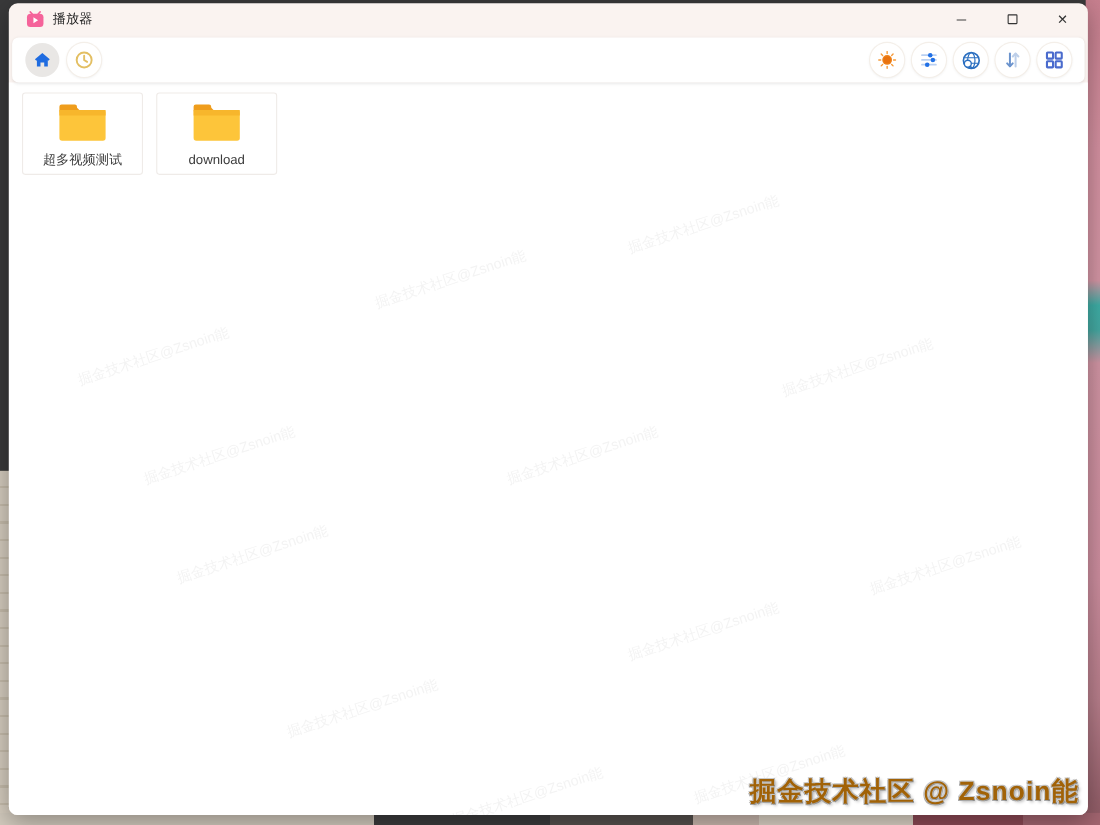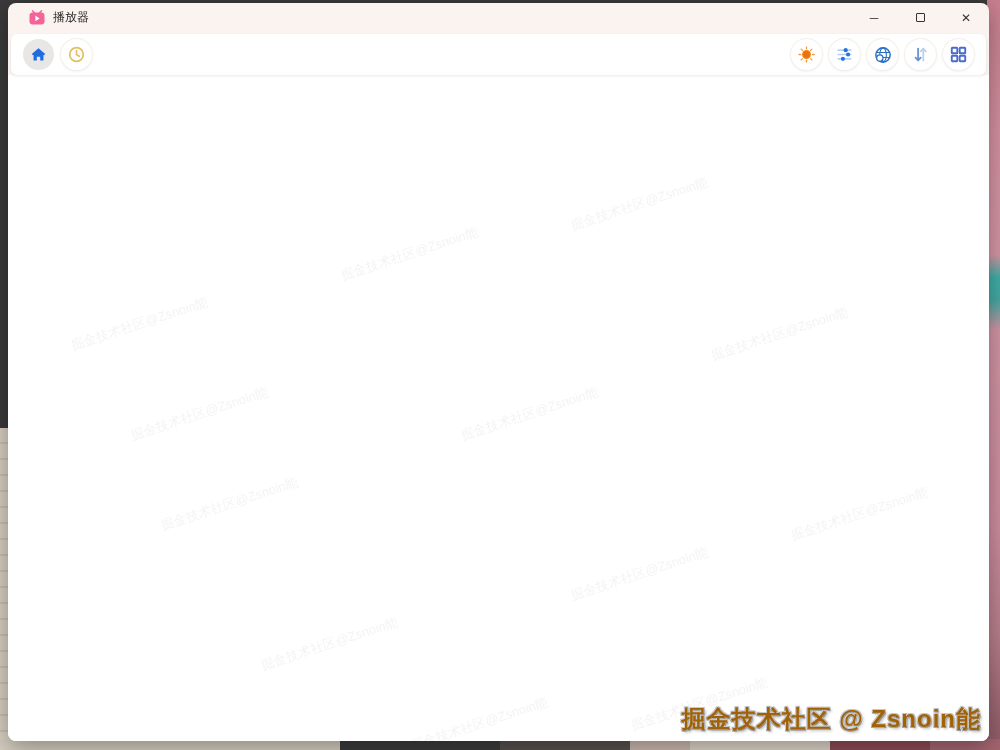--- a/index.html
+++ b/index.html
@@ -13,21 +13,21 @@
     background:linear-gradient(180deg,#c8808f 0%,#d692a2 18%,#d697a6 34%,#3fb0a8 37%,#45aaa3 40%,#d396a5 44%,#cf8fa0 70%,#b97f8c 85%,#8e5a64 100%); }
   .desk-bottom { position:absolute; left:0; bottom:0; width:100%; height:11px;
     background:linear-gradient(90deg,#d4ccbf 0 34%,#3c3c3d 34% 50%,#57514e 50% 63%,#cbb9af 63% 69%,#ded4c7 69% 83%,#8e4a56 83% 93%,#a46671 93% 100%); }
 
   
   .window { position:absolute; left:8px; top:3px; width:981px; height:738px;
     background:#faf3f0; border-radius:8px; overflow:hidden;
     box-shadow:0 6px 24px rgba(0,0,0,.35); display:flex; flex-direction:column; }
 
   
-  .titlebar { height:29px; display:flex; align-items:center; padding-left:21px; flex:0 0 auto; }
+  .titlebar { height:29px; display:flex; align-items:center; padding-left:16px; flex:0 0 auto; }
   .app-icon { width:16px; height:16px; margin-right:8px; flex:0 0 auto; }
   .win-title { font-size:12px; color:#1f1f1f; }
   .win-controls { margin-left:auto; display:flex; height:100%; }
   .win-btn { width:46px; height:100%; display:flex; align-items:center; justify-content:center;
     font-size:12px; color:#333; cursor:default; }
   .max-glyph { width:9px; height:9px; border:1px solid #333; border-radius:1px; display:inline-block; }
 
   
   .toolbar { margin:2px 3px 0 3px; height:41px; background:#ffffff; border-radius:6px;
     box-shadow:0 1px 3px rgba(0,0,0,.09); display:flex; align-items:center;
@@ -173,21 +173,39 @@
             <rect x="3.5" y="13.5" width="7" height="7" rx="0.8"></rect>
             <rect x="13.5" y="13.5" width="7" height="7" rx="0.8"></rect>
           </g>
         </svg>
       </div>
     </div>
   </div>
 
   <div class="content">
 
-
+    <div class="folder-card">
+      <svg width="48" height="38" viewBox="0 0 48 38">
+        <path d="M4 4 h13 l5 5 h-18 z" fill="#ef9d1c"></path>
+        <rect x="3" y="3" width="16" height="8" rx="2" fill="#ef9d1c"></rect>
+        <rect x="3" y="8" width="42" height="28" rx="2.5" fill="#fdc53a"></rect>
+        <rect x="3" y="8" width="42" height="5" fill="#f7b62c"></rect>
+      </svg>
+      <span class="folder-label">超多视频测试</span>
+    </div>
+
+    <div class="folder-card">
+      <svg width="48" height="38" viewBox="0 0 48 38">
+        <path d="M4 4 h13 l5 5 h-18 z" fill="#ef9d1c"></path>
+        <rect x="3" y="3" width="16" height="8" rx="2" fill="#ef9d1c"></rect>
+        <rect x="3" y="8" width="42" height="28" rx="2.5" fill="#fdc53a"></rect>
+        <rect x="3" y="8" width="42" height="5" fill="#f7b62c"></rect>
+      </svg>
+      <span class="folder-label">download</span>
+    </div>
 
 
     <span class="wm-tile">掘金技术社区@Zsnoin能</span>
     <span class="wm-tile">掘金技术社区@Zsnoin能</span>
     <span class="wm-tile">掘金技术社区@Zsnoin能</span>
     <span class="wm-tile">掘金技术社区@Zsnoin能</span>
     <span class="wm-tile">掘金技术社区@Zsnoin能</span>
     <span class="wm-tile">掘金技术社区@Zsnoin能</span>
     <span class="wm-tile">掘金技术社区@Zsnoin能</span>
     <span class="wm-tile">掘金技术社区@Zsnoin能</span>

